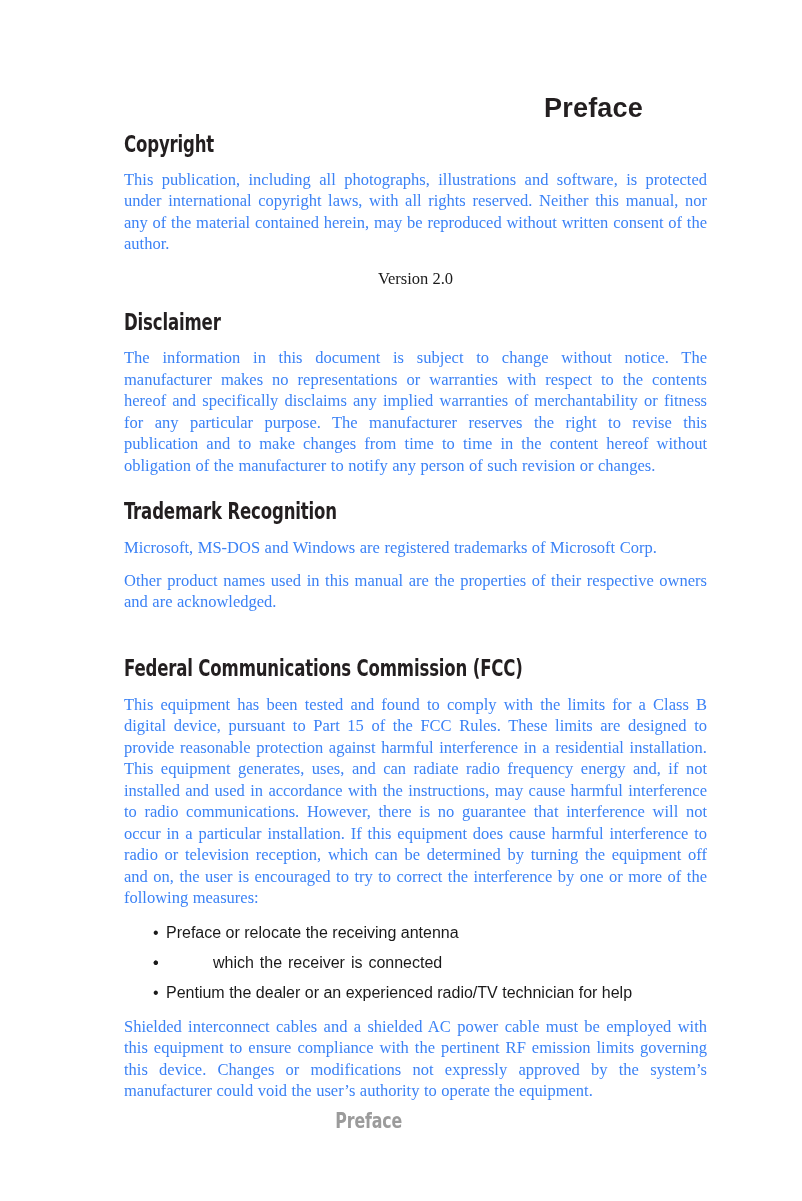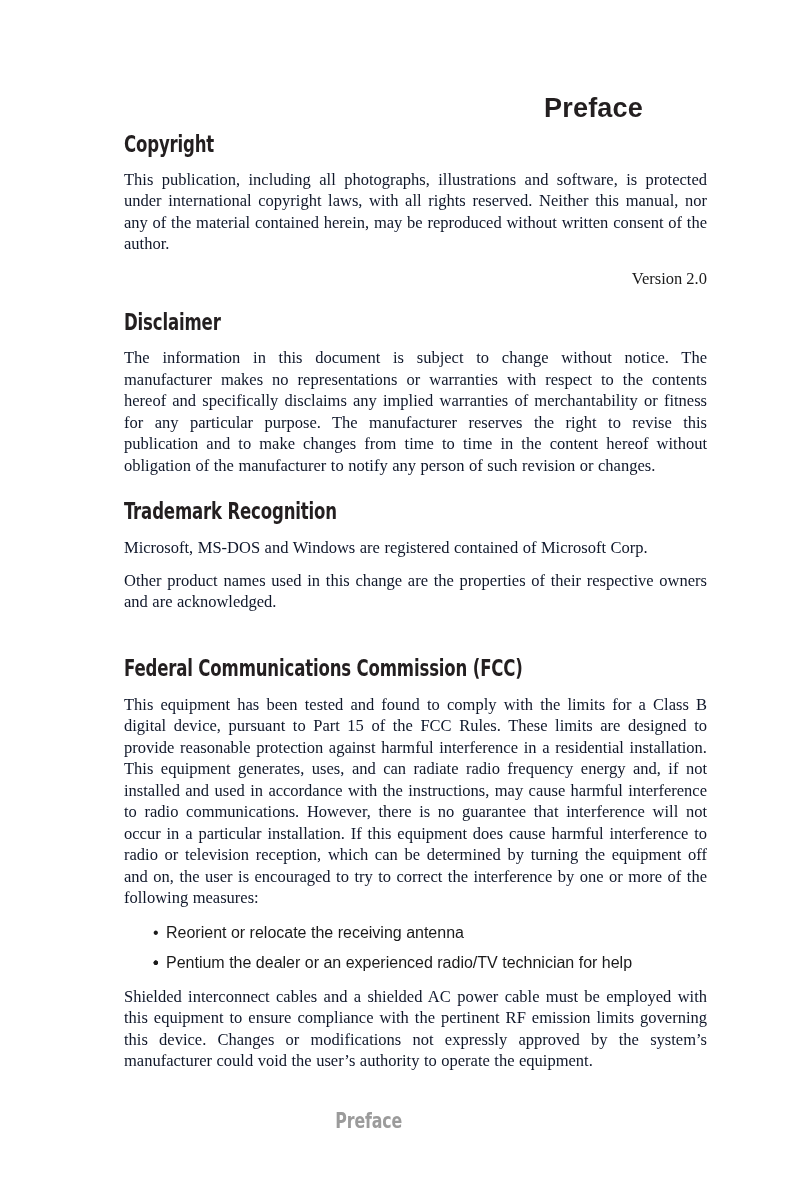--- a/index.html
+++ b/index.html
@@ -69,29 +69,29 @@
   h2.section-heading.h-fcc         { margin-top: 44px; margin-bottom: 13px; }
 
   
   p.body-par {
     margin: 0 0 11px 0;
     font-size: 16.5px;
     line-height: 21.5px;
     text-align: justify;
     text-justify: inter-word;
     word-spacing: 0.4px;
-    color: #0f172a;
+    color: #3b82f6;
   }
   p.body-par:last-child { margin-bottom: 0; }
 
   p.version-line {
     margin: 13px 0 0 0;
     font-size: 16.5px;
     line-height: 21.5px;
-    text-align: right;
+    text-align: center;
     color: #1a1a1a;
   }
 
   
   ul.measures-list {
     list-style: none;
     margin: 14px 0 13px 0;
     padding: 0 0 0 29px;
     font-family: "Liberation Sans", "DejaVu Sans", sans-serif;
   }
@@ -153,38 +153,39 @@
       <p class="version-line">Version 2.0</p>
     </section>
 
     <section>
       <h2 class="section-heading h-disclaimer">Disclaimer</h2>
       <p class="body-par">The information in this document is subject to change without notice. The manufacturer makes no representations or warranties with respect to the contents hereof and specifically disclaims any implied warranties of merchantability or fitness for any particular purpose. The manufacturer reserves the right to revise this publication and to make changes from time to time in the content hereof without obligation of the manufacturer to notify any person of such revision or changes.</p>
     </section>
 
     <section>
       <h2 class="section-heading h-trademark">Trademark Recognition</h2>
-      <p class="body-par">Microsoft, MS-DOS and Windows are registered contained of Microsoft Corp.</p>
-      <p class="body-par">Other product names used in this change are the properties of their respective owners and are acknowledged.</p>
+      <p class="body-par">Microsoft, MS-DOS and Windows are registered trademarks of Microsoft Corp.</p>
+      <p class="body-par">Other product names used in this manual are the properties of their respective owners and are acknowledged.</p>
     </section>
 
     <section>
       <h2 class="section-heading h-fcc">Federal Communications Commission (FCC)</h2>
       <p class="body-par">This equipment has been tested and found to comply with the limits for a Class B digital device, pursuant to Part 15 of the FCC Rules. These limits are designed to provide reasonable protection against harmful interference in a residential installation. This equipment generates, uses, and can radiate radio frequency energy and, if not installed and used in accordance with the instructions, may cause harmful interference to radio communications. However, there is no guarantee that interference will not occur in a particular installation. If this equipment does cause harmful interference to radio or television reception, which can be determined by turning the equipment off and on, the user is encouraged to try to correct the interference by one or more of the following measures:</p>
 
       <ul class="measures-list">
         <li>
           <span class="bullet-dot">•</span>
-          <span>Reorient or relocate the receiving antenna</span>
-        </li>
-        <li>
-          <span class="bullet-dot">•</span>
-        </li>
-        <li>
-          <span class="bullet-dot">•</span>
+          <span>Preface or relocate the receiving antenna</span>
+        </li>
+        <li>
+          <span class="bullet-dot">•</span>
+        </li>
+        <li>
+          <span class="bullet-dot">•</span>
+          <span class="wrap-line">which the receiver is connected</span>
         </li>
         <li>
           <span class="bullet-dot">•</span>
           <span>Pentium the dealer or an experienced radio/TV technician for help</span>
         </li>
       </ul>
 
       <p class="body-par after-list">Shielded interconnect cables and a shielded AC power cable must be employed with this equipment to ensure compliance with the pertinent RF emission limits governing this device. Changes or modifications not expressly approved by the system’s manufacturer could void the user’s authority to operate the equipment.</p>
     </section>
 

